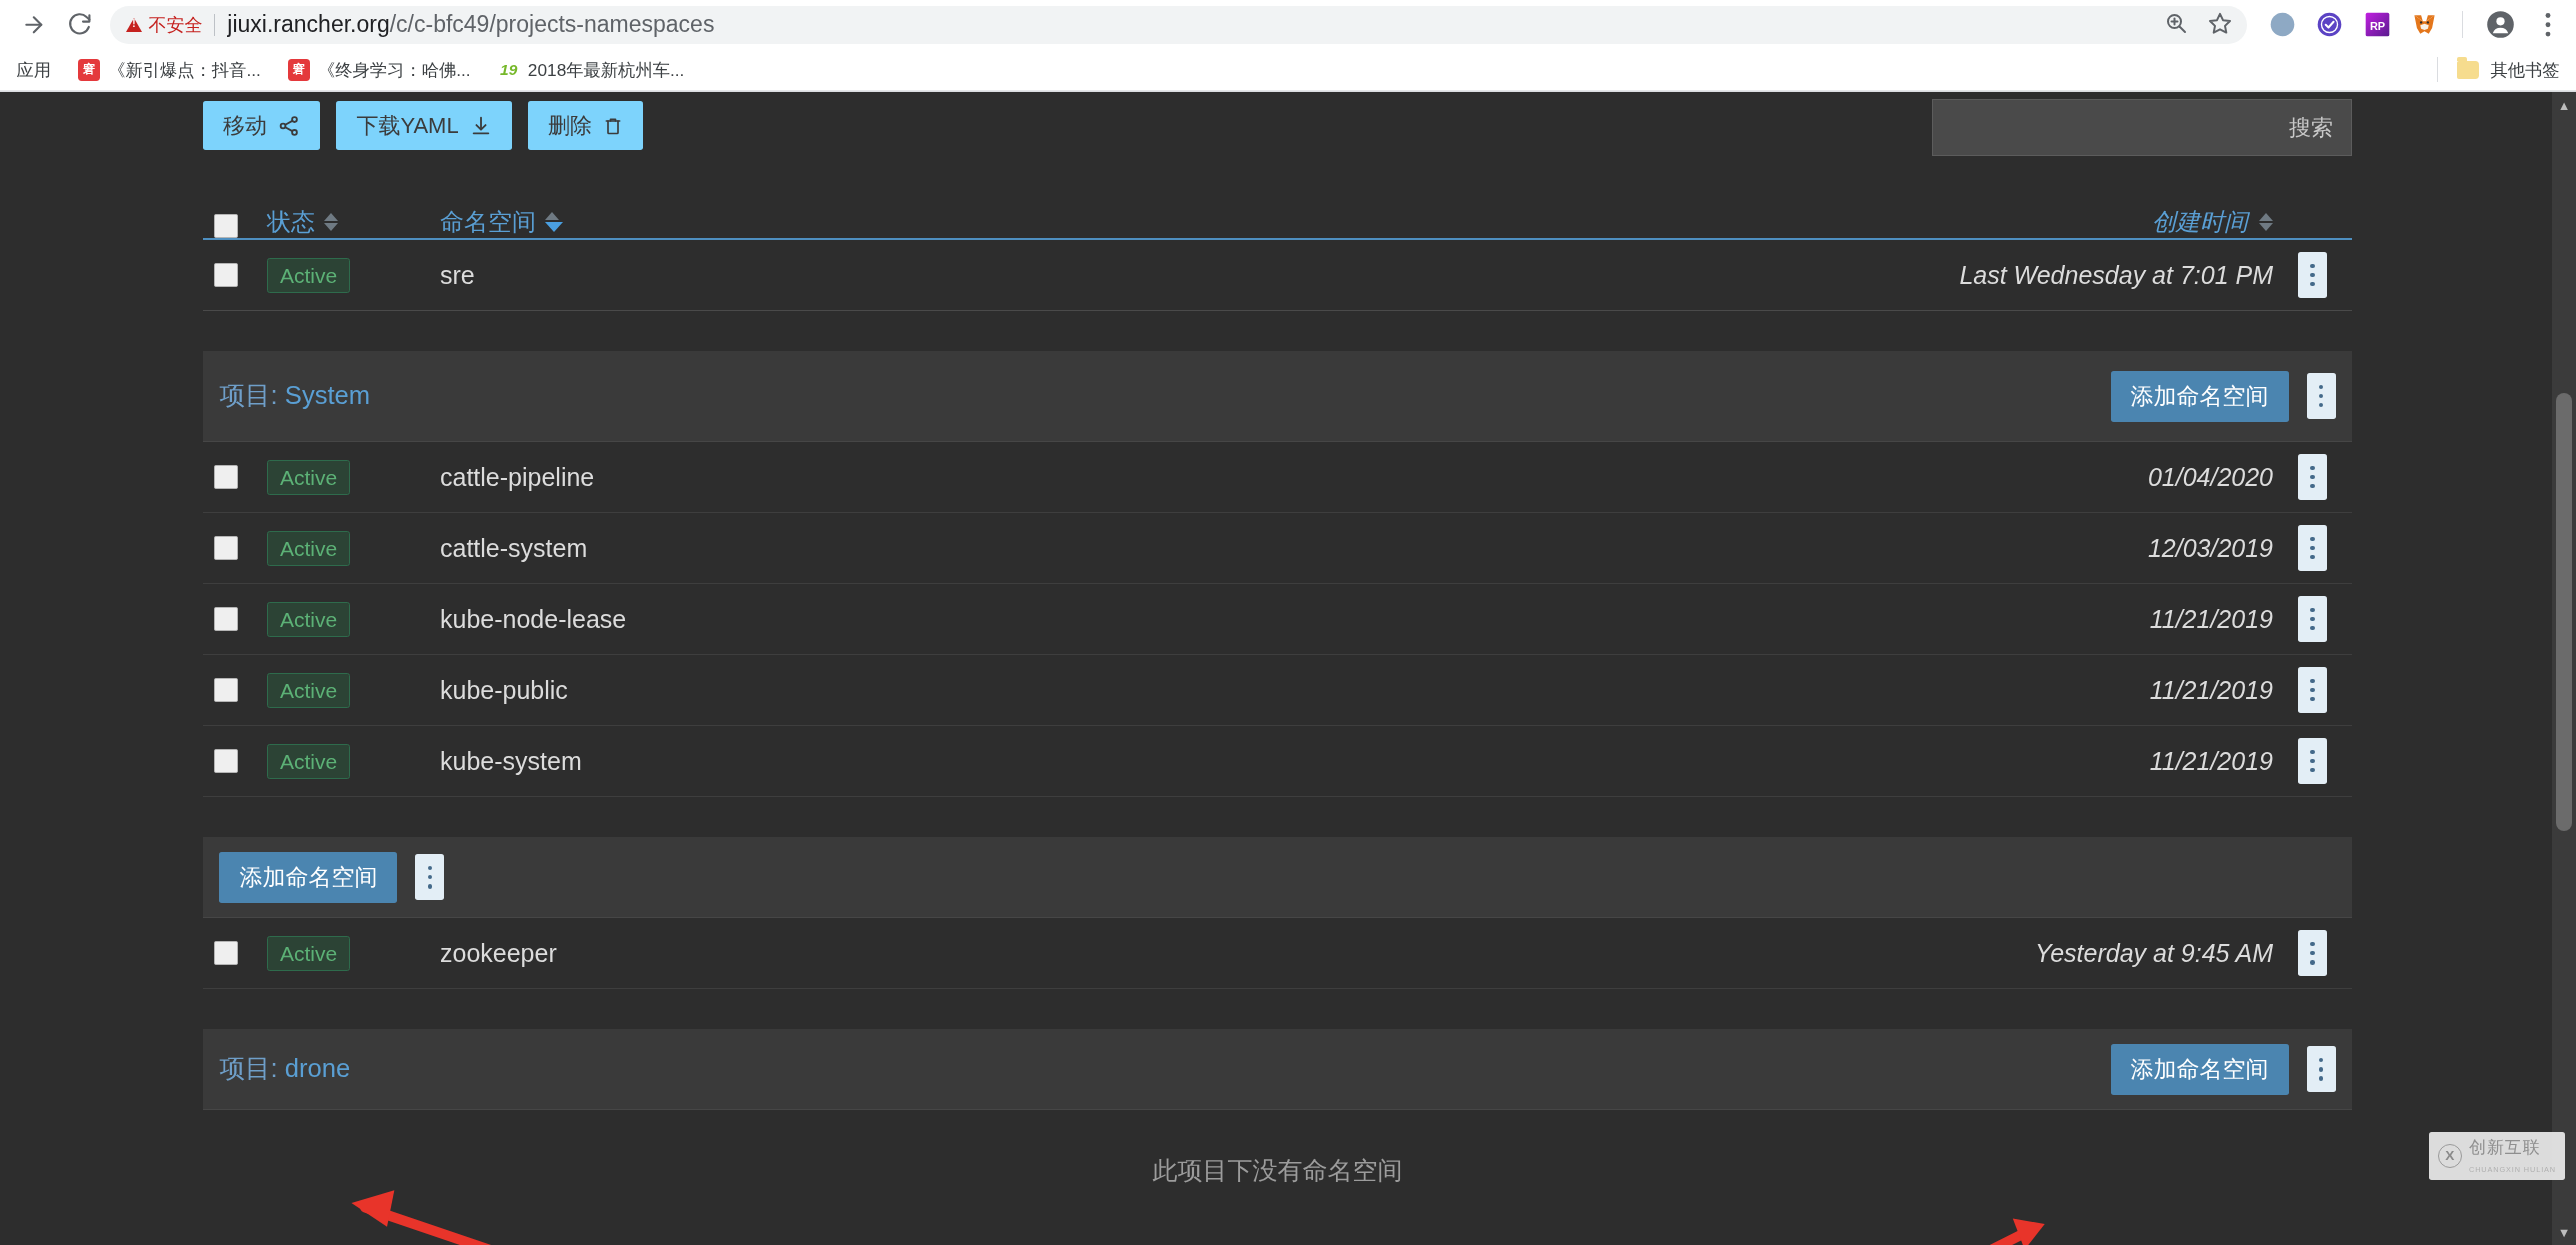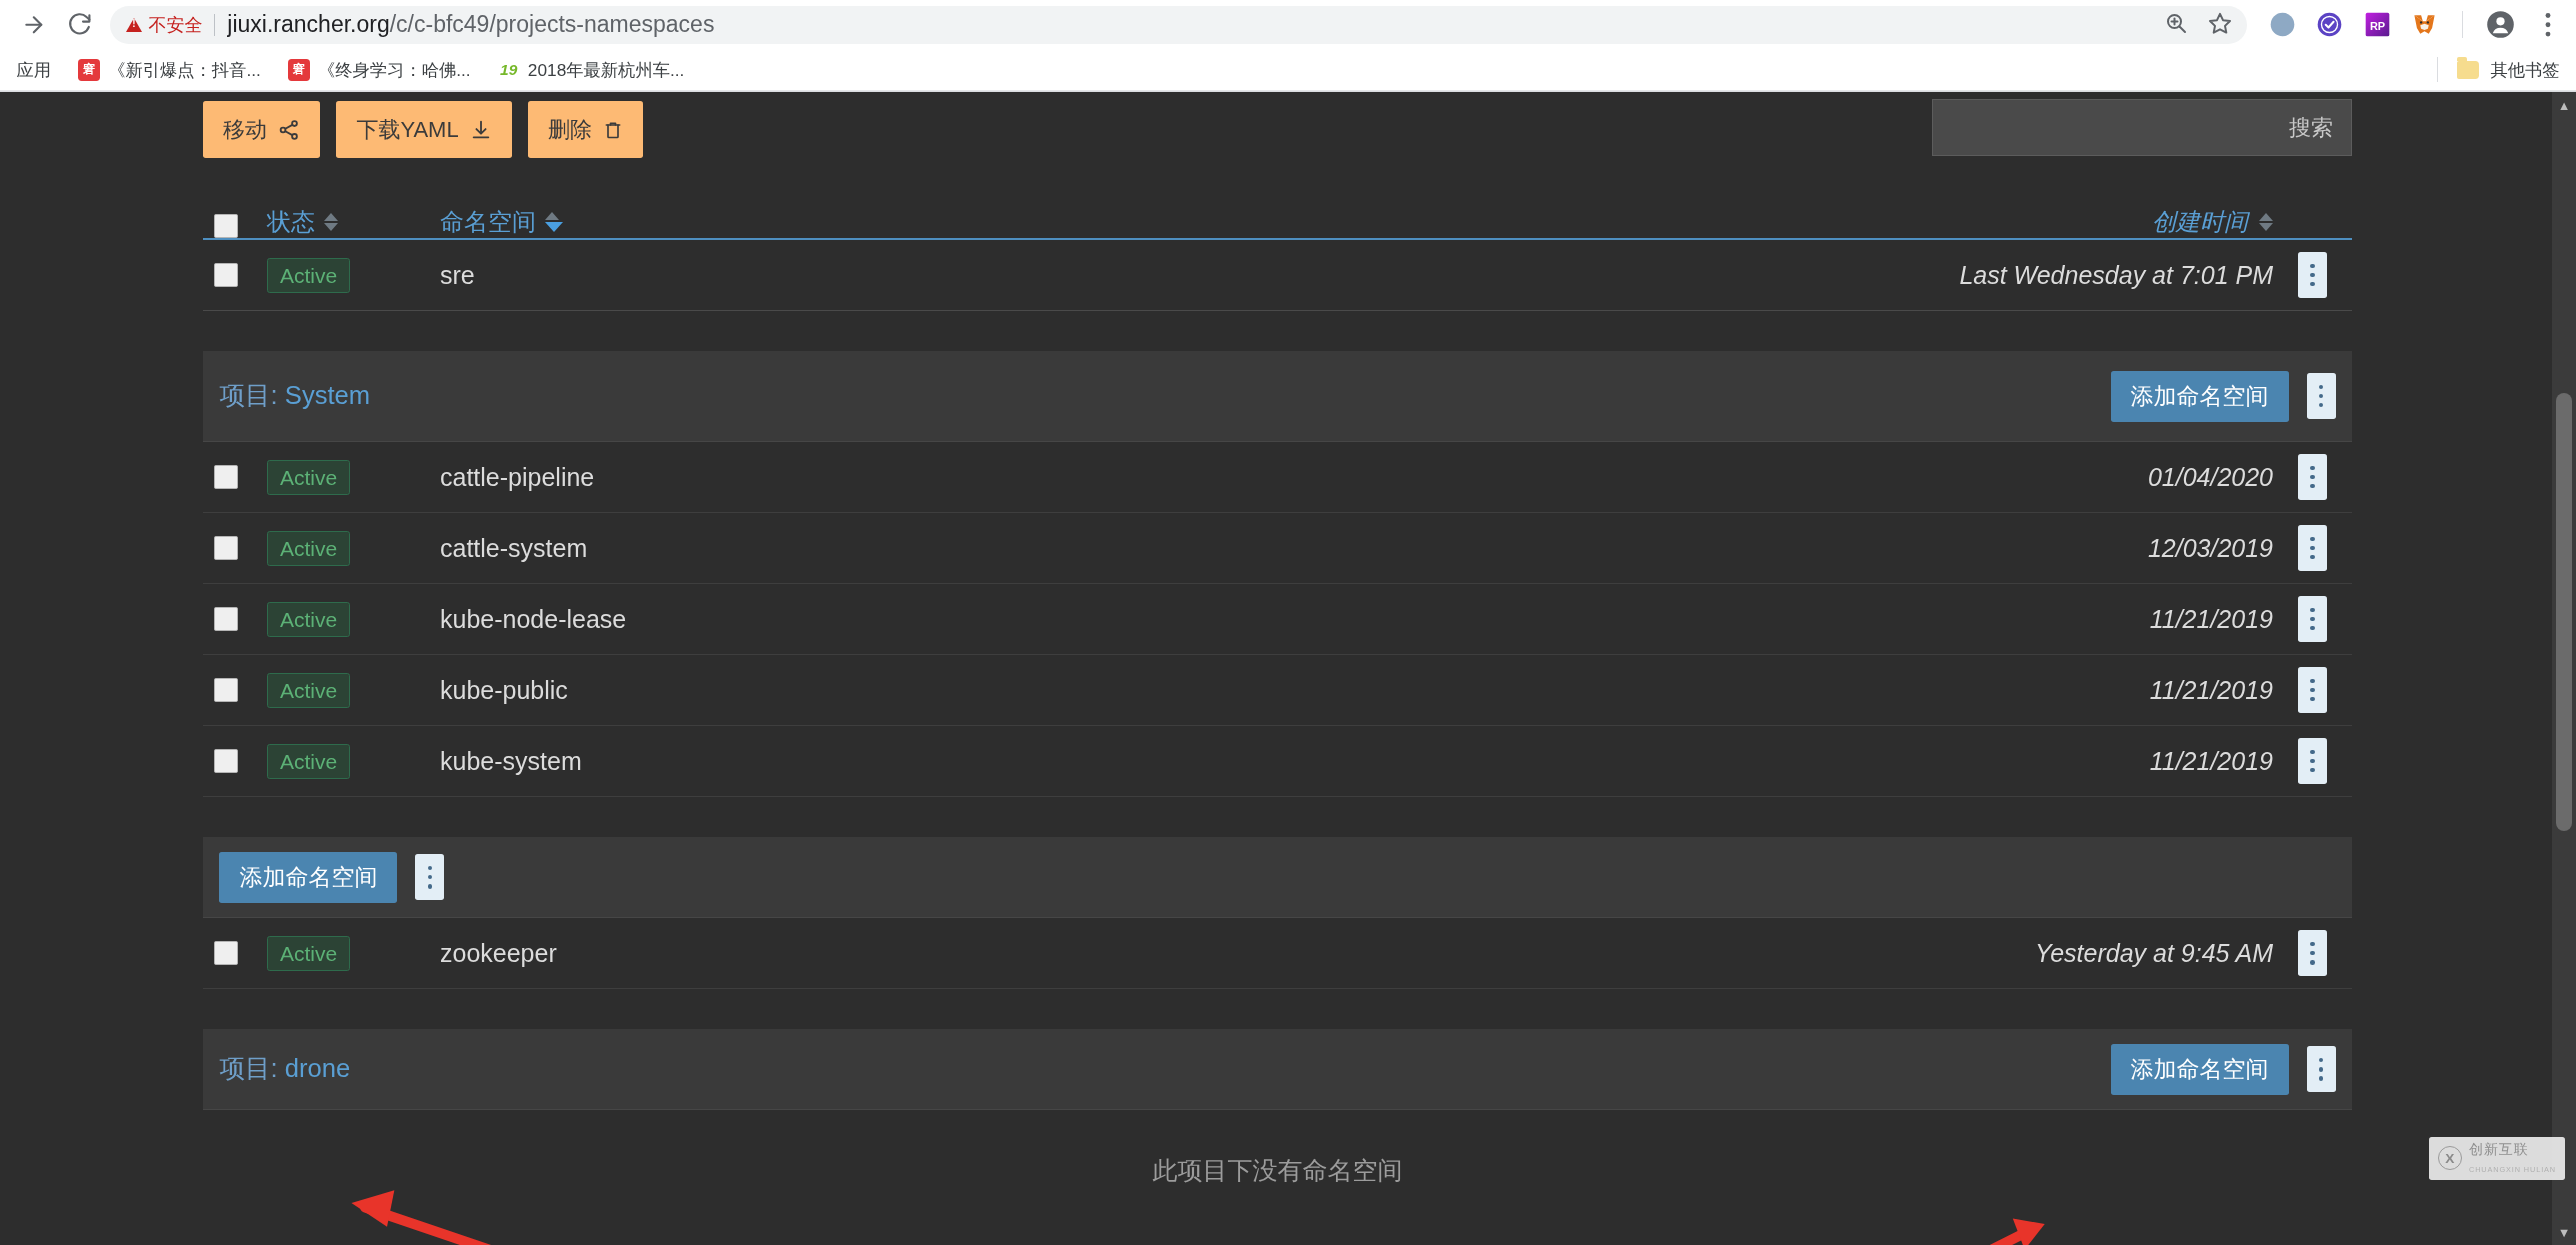--- a/index.html
+++ b/index.html
@@ -168,25 +168,25 @@
   
   .action-bar {
     display: flex;
     align-items: flex-start;
     height: 80px;
     padding-top: 9px;
     position: relative;
   }
   .btn-group { display: flex; gap: 16.4px; }
   .btn-grey {
-    background: #fdba74;
+    background: #7dd3fc;
     color: #3b3b3b;
     border: none;
     border-radius: 2.7px;
-    height: 57px;
+    height: 49px;
     padding: 0 20px;
     font-size: 22px;
     display: flex; align-items: center; gap: 11px;
     font-family: "Liberation Sans", sans-serif;
     cursor: pointer;
     white-space: nowrap;
   }
   .btn-grey svg { flex: 0 0 auto; }
 
   .search-box {
@@ -364,21 +364,21 @@
     background: rgba(240,240,240,0.9);
     padding: 4.6px 9px;
     border-radius: 2.7px;
   }
   .wm-circle {
     width: 24px; height: 24px; border-radius: 50%;
     border: 1.8px solid #9a9a9a;
     display: flex; align-items: center; justify-content: center;
     font-size: 13.7px; color: #8a8a8a; font-weight: bold;
   }
-  .wm-text { font-size: 14px; color: #8f8f8f; letter-spacing: 0.9px; }
+  .wm-text { font-size: 17px; color: #8f8f8f; letter-spacing: 0.9px; }
   .wm-sub { font-size: 7.3px; color: #b0b0b0; letter-spacing: 0.9px; }
 </style>
 </head>
 <body>
 
 <div class="browser-chrome">
   <div class="toolbar-row">
 
     <div class="nav-btn">
       <svg width="25.6" height="25.6" viewBox="0 0 24 24" fill="none" stroke="#5f6368" stroke-width="2" stroke-linecap="round" stroke-linejoin="round">

